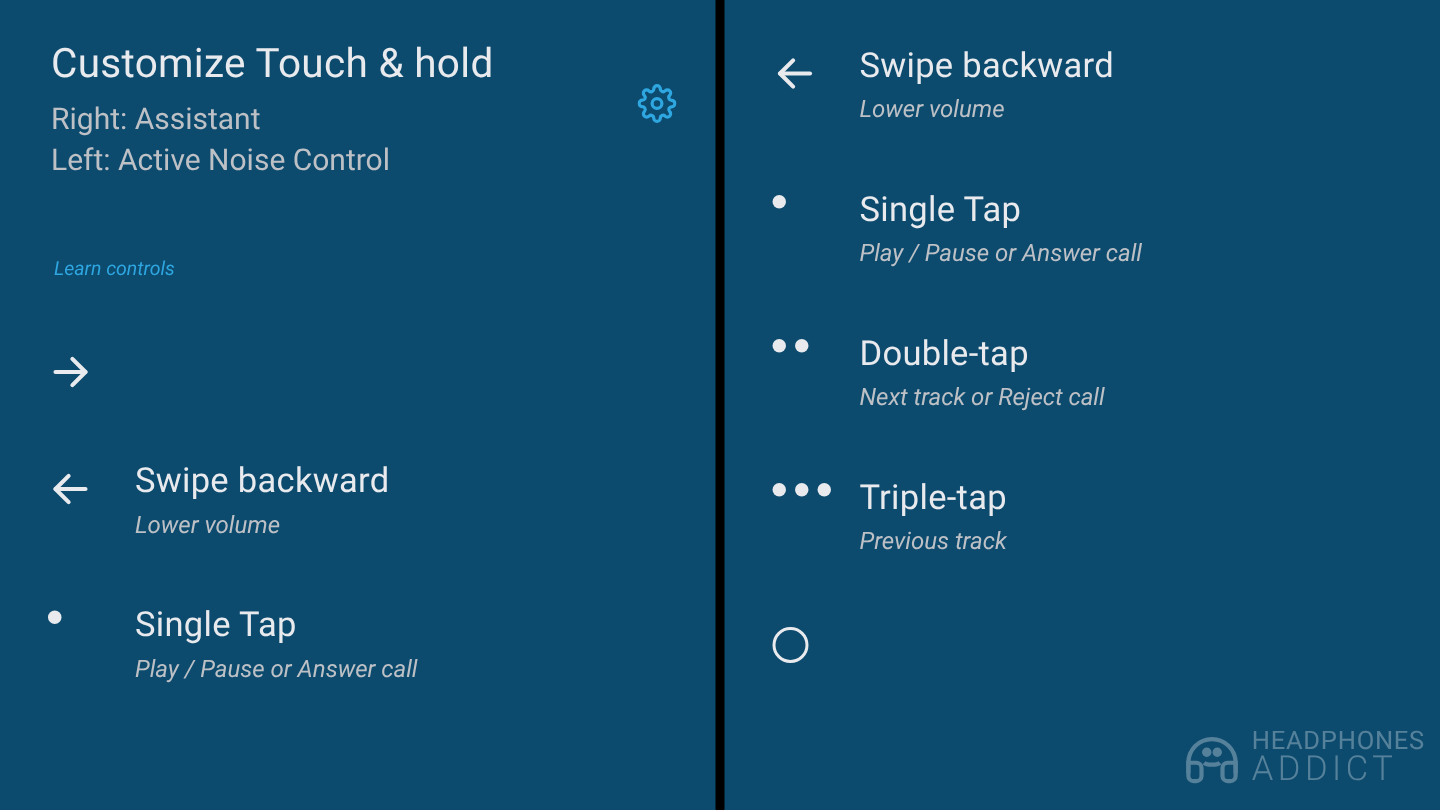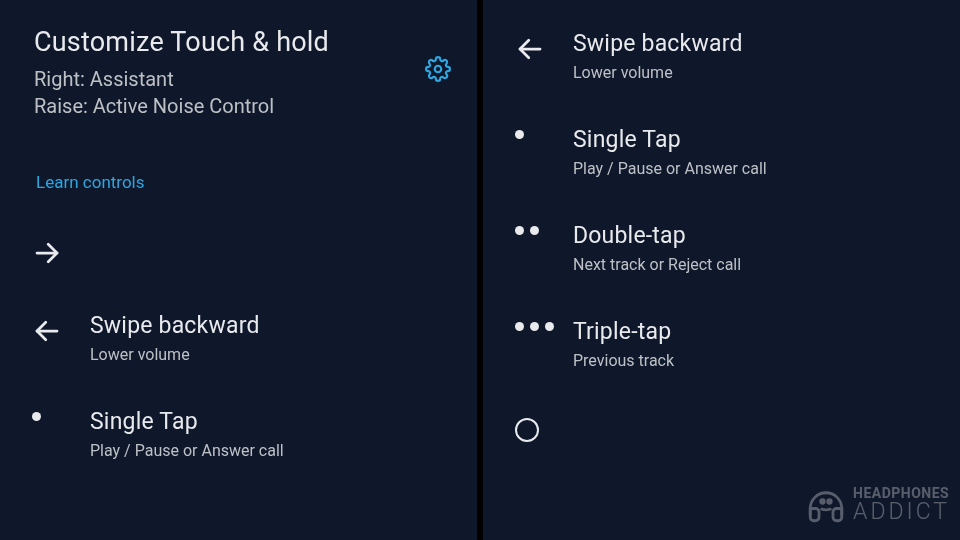--- a/index.html
+++ b/index.html
@@ -4,21 +4,21 @@
 <style>
   * { box-sizing: border-box; margin: 0; padding: 0; }
   html, body { width: 960px; height: 540px; overflow: hidden; }
   body {
     background: #000;
     font-family: 'Roboto', 'Helvetica Neue', Arial, sans-serif;
     color: #e8eaed;
     display: flex;
   }
   .panel {
-    background: #0f172a;
+    background: #0c4a6e;
     height: 540px;
     position: relative;
   }
   .panel-left { width: 477px; }
   .divider { width: 6px; background: #000; height: 540px; }
   .panel-right { width: 477px; }
   .header {
     padding: 26px 28px 0 34px;
     position: relative;
   }
@@ -37,23 +37,24 @@
   .gear {
     position: absolute;
     right: 26px;
     top: 56px;
     width: 26px;
     height: 26px;
     color: #2ea6e0;
   }
   .learn {
     color: #2ea6e0;
-    font-size: 17px;
+    font-size: 13px;
     margin: 52px 0 8px 36px;
     font-weight: 400;
+    font-style: italic;
   }
   .list { padding: 12px 0 0 0; }
   .item {
     display: flex;
     align-items: flex-start;
     padding: 22px 24px 22px 32px;
   }
   .icon-slot {
     width: 58px;
     flex: 0 0 58px;
@@ -67,20 +68,21 @@
   .item-title {
     font-size: 23px;
     font-weight: 400;
     color: #e8eaed;
     letter-spacing: 0.2px;
   }
   .item-desc {
     font-size: 16px;
     color: #bdc1c6;
     margin-top: 6px;
+    font-style: italic;
   }
   .dot {
     width: 9px; height: 9px; border-radius: 50%; background: #e8eaed;
     display: inline-block;
   }
   .dots { display: flex; gap: 6px; }
   .circle {
     width: 24px; height: 24px; border: 2.5px solid #e8eaed; border-radius: 50%;
   }
   .watermark {
@@ -88,32 +90,32 @@
     right: 10px;
     bottom: 14px;
     display: flex;
     align-items: center;
     opacity: 0.30;
     color: #fff;
     pointer-events: none;
   }
   .watermark svg { margin-right: 6px; }
   .wm-text { line-height: 0.95; }
-  .wm-top { font-size: 14px; font-weight: 700; letter-spacing: 0.5px; }
+  .wm-top { font-size: 17px; font-weight: 400; letter-spacing: 0.5px; }
   .wm-bot { font-size: 23px; font-weight: 300; letter-spacing: 3px; }
 </style>
 </head>
 <body>
 
 <div class="panel panel-left">
   <div class="header">
     <div class="title">Customize Touch &amp; hold</div>
     <div class="subtitle">
       <div>Right: Assistant</div>
-      <div>Raise: Active Noise Control</div>
+      <div>Left: Active Noise Control</div>
     </div>
     <span class="gear">
       <svg viewBox="0 0 24 24" width="26" height="26" fill="none" stroke="currentColor" stroke-width="2">
         <circle cx="12" cy="12" r="3"></circle>
         <path d="M19.4 15a1.7 1.7 0 0 0 .34 1.87l.06.06a2 2 0 1 1-2.83 2.83l-.06-.06a1.7 1.7 0 0 0-1.87-.34 1.7 1.7 0 0 0-1.03 1.56V21a2 2 0 1 1-4 0v-.09A1.7 1.7 0 0 0 9 19.4a1.7 1.7 0 0 0-1.87.34l-.06.06a2 2 0 1 1-2.83-2.83l.06-.06A1.7 1.7 0 0 0 4.6 15a1.7 1.7 0 0 0-1.56-1.03H3a2 2 0 1 1 0-4h.09A1.7 1.7 0 0 0 4.6 9a1.7 1.7 0 0 0-.34-1.87l-.06-.06a2 2 0 1 1 2.83-2.83l.06.06A1.7 1.7 0 0 0 9 4.6a1.7 1.7 0 0 0 1.03-1.56V3a2 2 0 1 1 4 0v.09c0 .67.4 1.27 1.03 1.51a1.7 1.7 0 0 0 1.87-.34l.06-.06a2 2 0 1 1 2.83 2.83l-.06.06A1.7 1.7 0 0 0 19.4 9c.24.63.84 1.03 1.51 1.03H21a2 2 0 1 1 0 4h-.09A1.7 1.7 0 0 0 19.4 15z"></path>
       </svg>
     </span>
   </div>
 
   <div class="learn">Learn controls</div>

